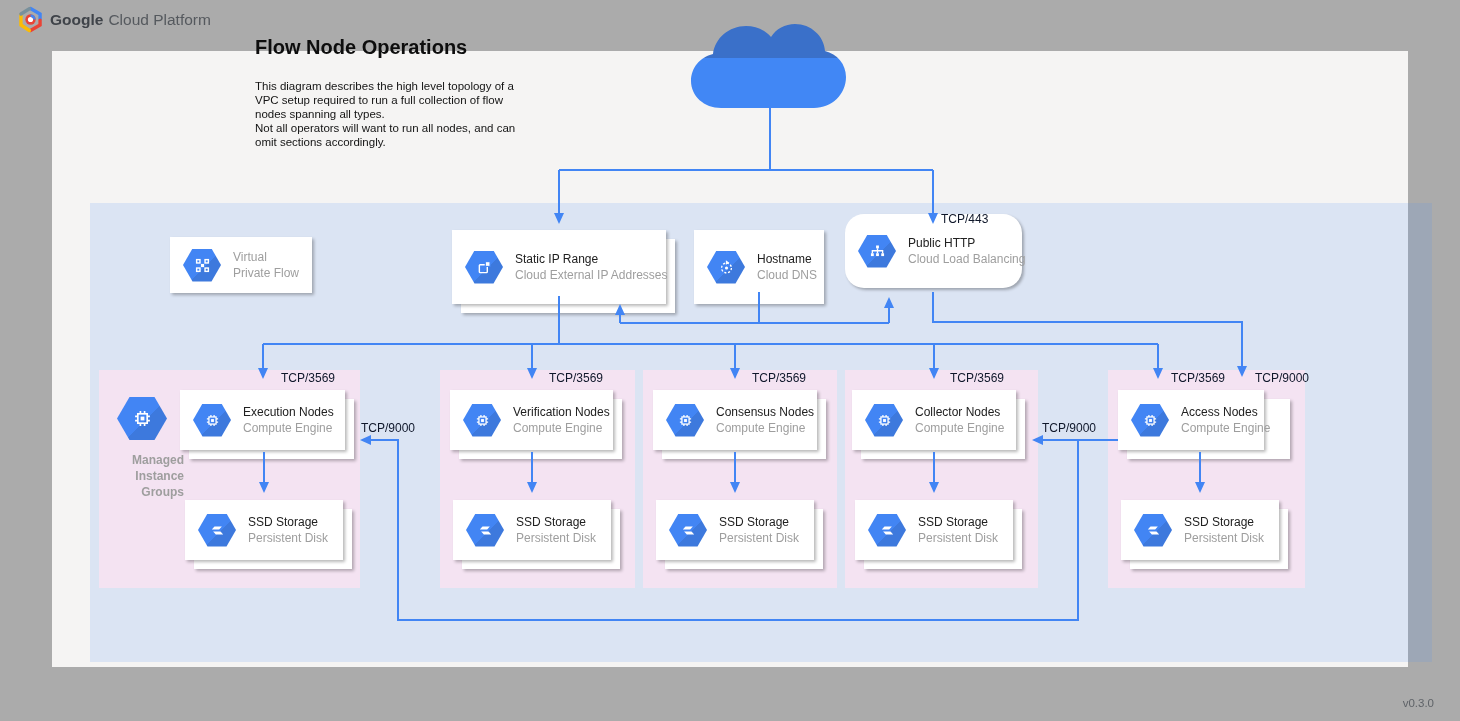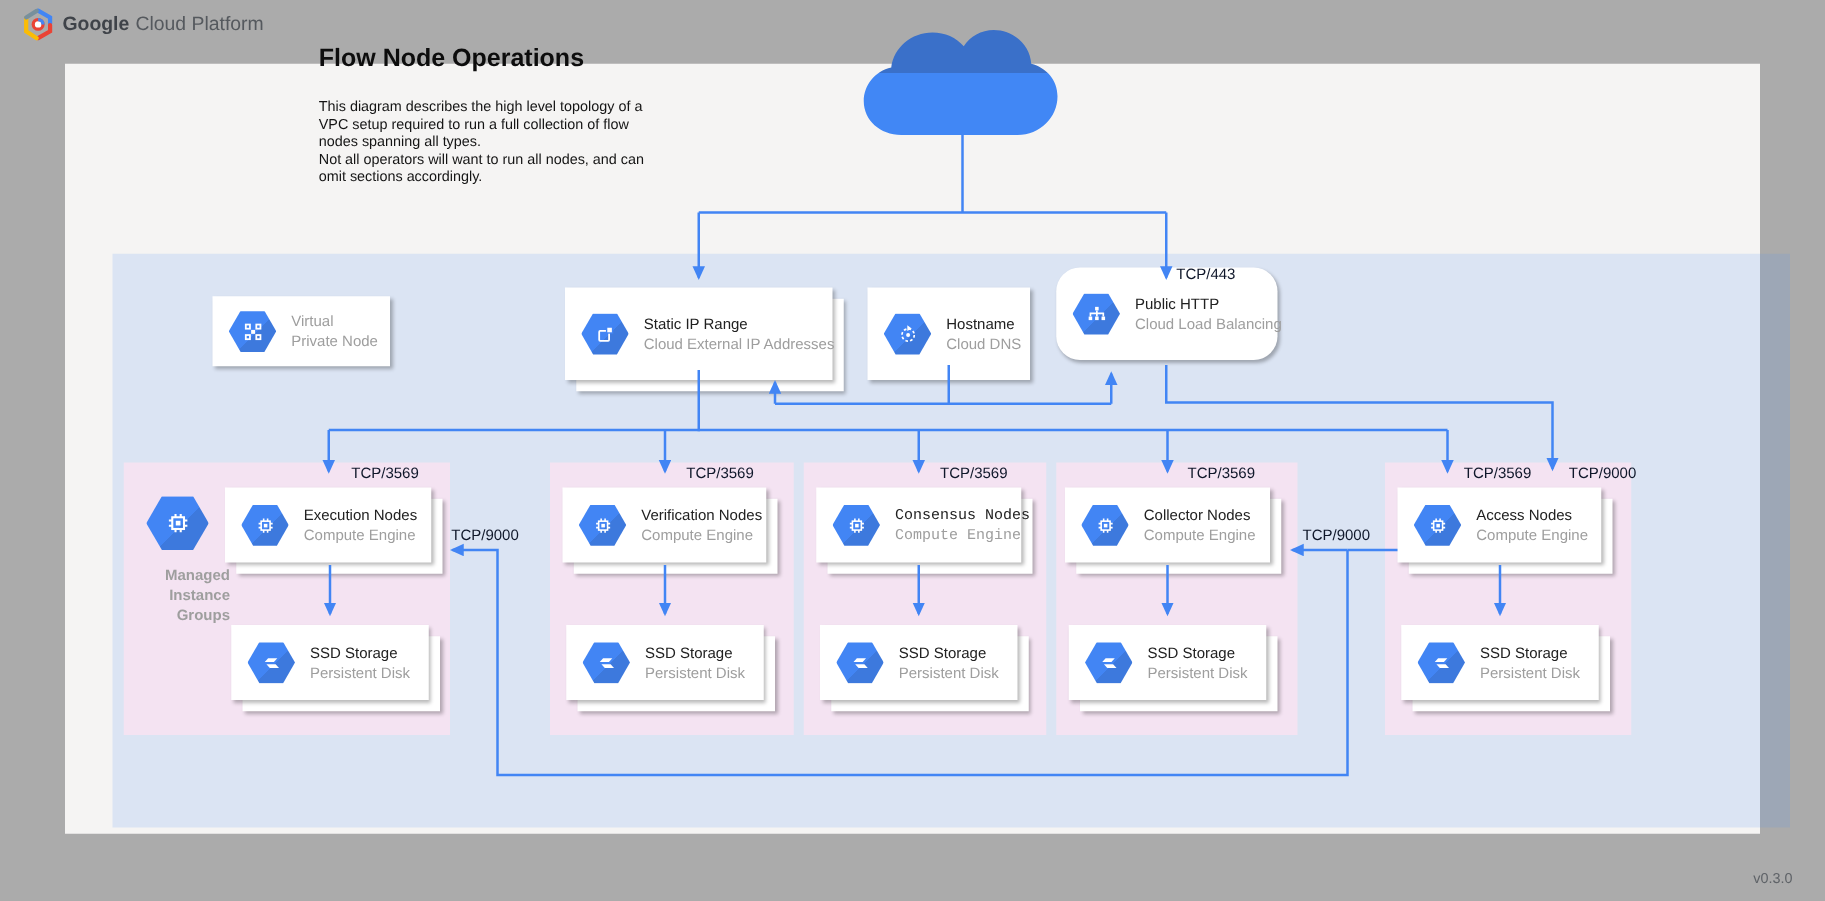--- a/index.html
+++ b/index.html
@@ -84,21 +84,21 @@
       <g fill="none" stroke="#fff" stroke-width="1.8">
         <rect x="4.6" y="4.6" width="4.2" height="4.2"></rect>
           <rect x="15.2" y="4.6" width="4.2" height="4.2"></rect>
         <rect x="4.6" y="15.2" width="4.2" height="4.2"></rect>
           <rect x="15.2" y="15.2" width="4.2" height="4.2"></rect>
       </g>
     </svg>
   </div>
   <div class="txt">
     <div class="t2">Virtual</div>
-    <div class="t2">Private Node</div>
+    <div class="t2">Private Flow</div>
   </div>
 </div>
 
 <div class="backcard h62" style="left:461px;top:239px;width:214px;"></div>
 <div class="card h62" style="left:452px;top:230px;width:214px;">
   <div class="hex">
     <svg width="19" height="19" viewBox="0 0 24 24">
       <rect x="5.5" y="8.5" width="10" height="10" rx="1" fill="none" stroke="#fff" stroke-width="1.8"></rect>
       <rect x="13" y="4.6" width="6" height="6" fill="#fff" stroke="#4285f4" stroke-width="1.4"></rect>
     </svg>
@@ -206,21 +206,21 @@
         <path d="M6.5 13.2h9.3l3.4 3.8H9.9z"></path>
       </svg>
     </div>
   <div class="txt">
       <div class="t1">SSD Storage</div>
       <div class="t2">Persistent Disk</div>
     </div>
 </div>
 
 <div class="backcard h60" style="left:662px;top:399px;width:164px;"></div>
-<div class="card h60" style="left:653px;top:390px;width:164px;font-family:Liberation Mono, monospace;">
+<div class="card h60" style="left:653px;top:390px;width:164px;">
   <div class="hex">
       <svg width="19" height="19" viewBox="0 0 24 24">
         <g stroke="#fff" stroke-width="1.6" fill="none">
           <rect x="7.5" y="7.5" width="9" height="9"></rect>
           <path d="M10 7.5V4.9 M14 7.5V4.9 M10 16.5v2.6 M14 16.5v2.6 M7.5 10H4.9 M7.5 14H4.9 M16.5 10h2.6 M16.5 14h2.6"></path>
         </g>
         <rect x="10.2" y="10.2" width="3.6" height="3.6" fill="#fff"></rect>
       </svg>
     </div>
   <div class="txt">
@@ -266,21 +266,21 @@
         <path d="M6.5 13.2h9.3l3.4 3.8H9.9z"></path>
       </svg>
     </div>
   <div class="txt">
       <div class="t1">SSD Storage</div>
       <div class="t2">Persistent Disk</div>
     </div>
 </div>
 
 <div class="backcard h60" style="left:1127px;top:399px;width:163px;"></div>
-<div class="card h60" style="left:1118px;top:390px;width:163px;">
+<div class="card h60" style="left:1118px;top:390px;width:146px;">
   <div class="hex">
       <svg width="19" height="19" viewBox="0 0 24 24">
         <g stroke="#fff" stroke-width="1.6" fill="none">
           <rect x="7.5" y="7.5" width="9" height="9"></rect>
           <path d="M10 7.5V4.9 M14 7.5V4.9 M10 16.5v2.6 M14 16.5v2.6 M7.5 10H4.9 M7.5 14H4.9 M16.5 10h2.6 M16.5 14h2.6"></path>
         </g>
         <rect x="10.2" y="10.2" width="3.6" height="3.6" fill="#fff"></rect>
       </svg>
     </div>
   <div class="txt">

